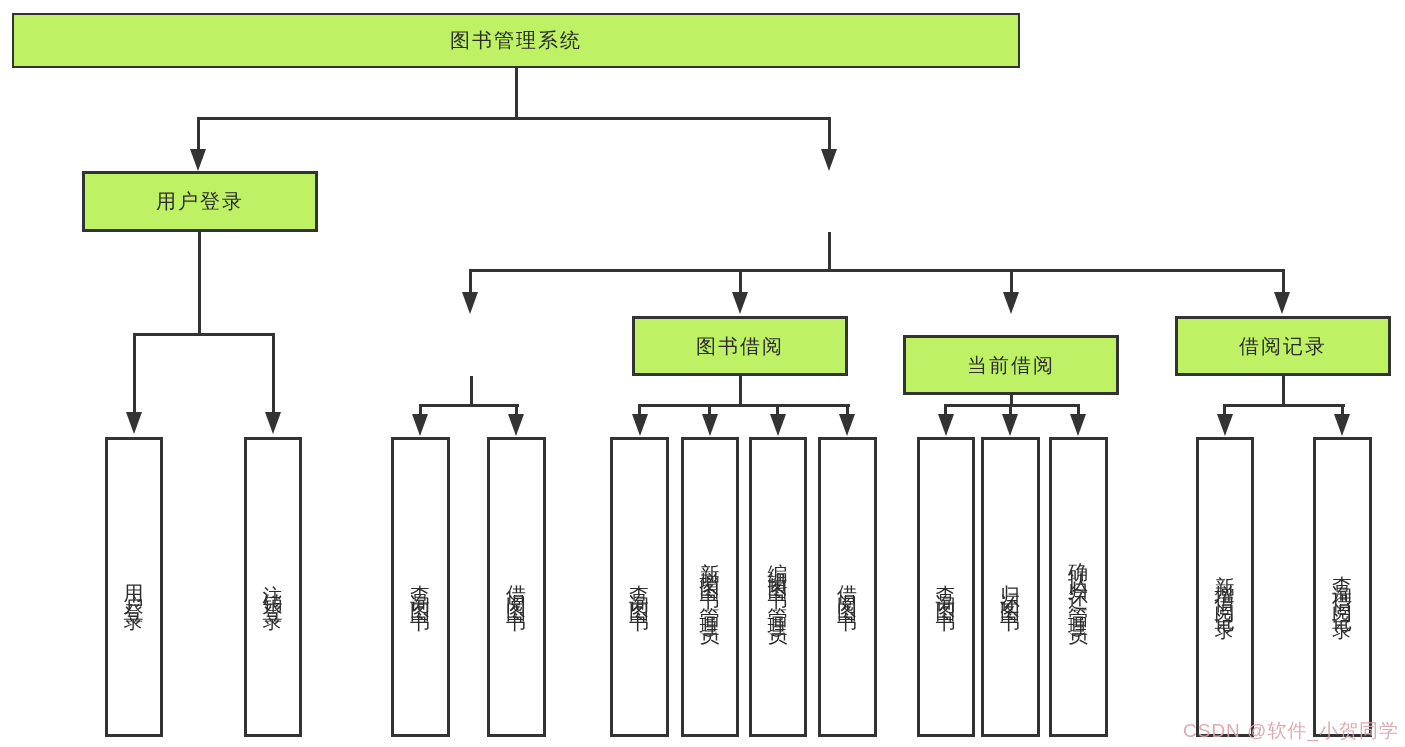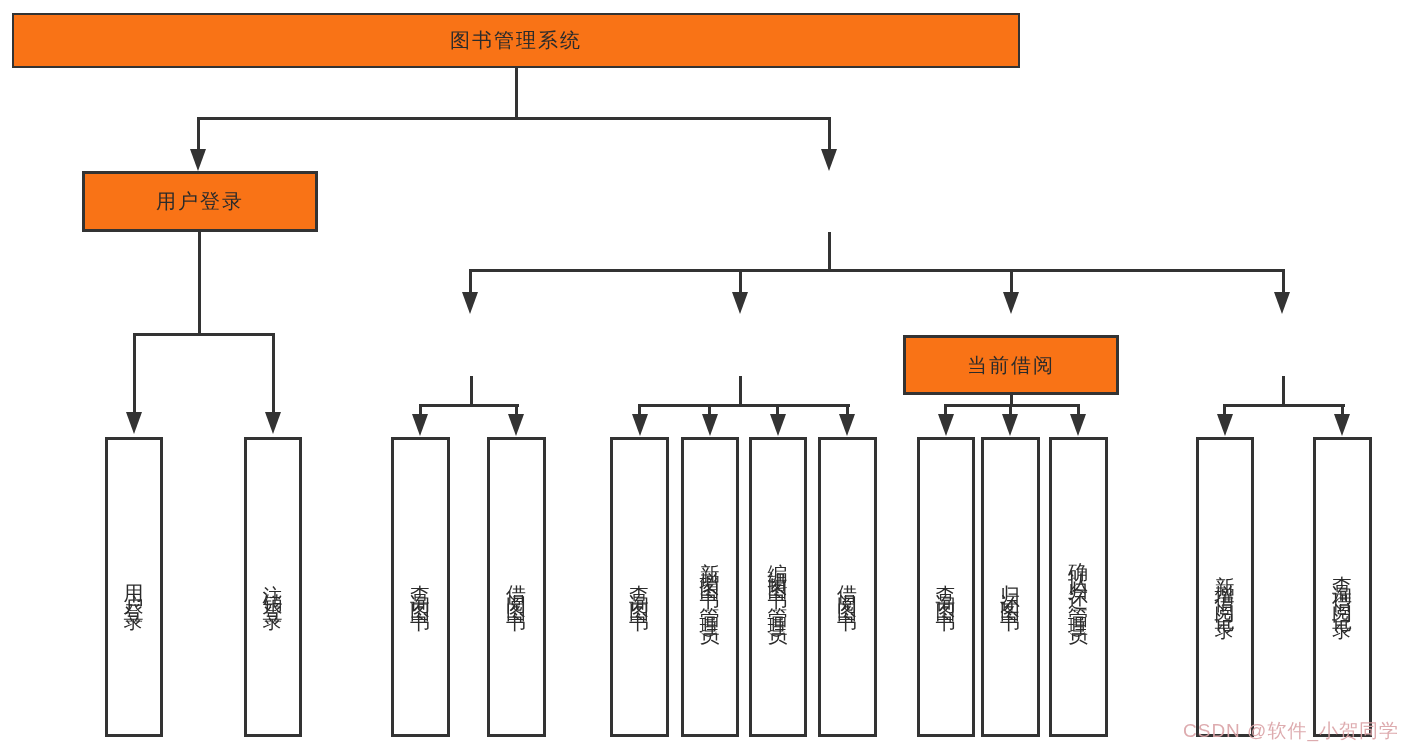--- a/index.html
+++ b/index.html
@@ -7,21 +7,21 @@
     position:relative;
     width:1405px;height:747px;
     background:#ffffff;
     font-family:"Liberation Sans","DejaVu Sans",sans-serif;
     overflow:hidden;
   }
   .node{
     position:absolute;
     box-sizing:border-box;
     border:3px solid #333333;
-    background:#f97316;
+    background:#bef264;
     display:flex;align-items:center;justify-content:center;
     font-size:20px;color:#2b2b2b;letter-spacing:2px;
     z-index:2;
   }
   .node.root{border-width:2px;}
   .leaf{
     position:absolute;
     box-sizing:border-box;
     border:3px solid #333333;
     background:#ffffff;
@@ -120,25 +120,31 @@
   <div class="node root" style="left:12px;top:13px;width:1008px;height:55px;">
     <span>图书管理系统</span>
   </div>
 
   <div class="node" style="left:82px;top:171px;width:236px;height:61px;">
     <span>用户登录</span>
   </div>
 
 
 
+  <div class="node" style="left:632px;top:316px;width:216px;height:60px;">
+    <span>图书借阅</span>
+  </div>
 
   <div class="node" style="left:903px;top:316px;width:216px;height:60px;margin-top:19px;">
     <span>当前借阅</span>
   </div>
 
+  <div class="node" style="left:1175px;top:316px;width:216px;height:60px;">
+    <span>借阅记录</span>
+  </div>
 
   <div class="leaf" style="left:105px;width:58px;">
     <span>用户登录</span>
   </div>
   <div class="leaf" style="left:244px;width:58px;">
     <span>注销登录</span>
   </div>
 
   <div class="leaf" style="left:391px;width:59px;">
     <span>查询图书</span>

